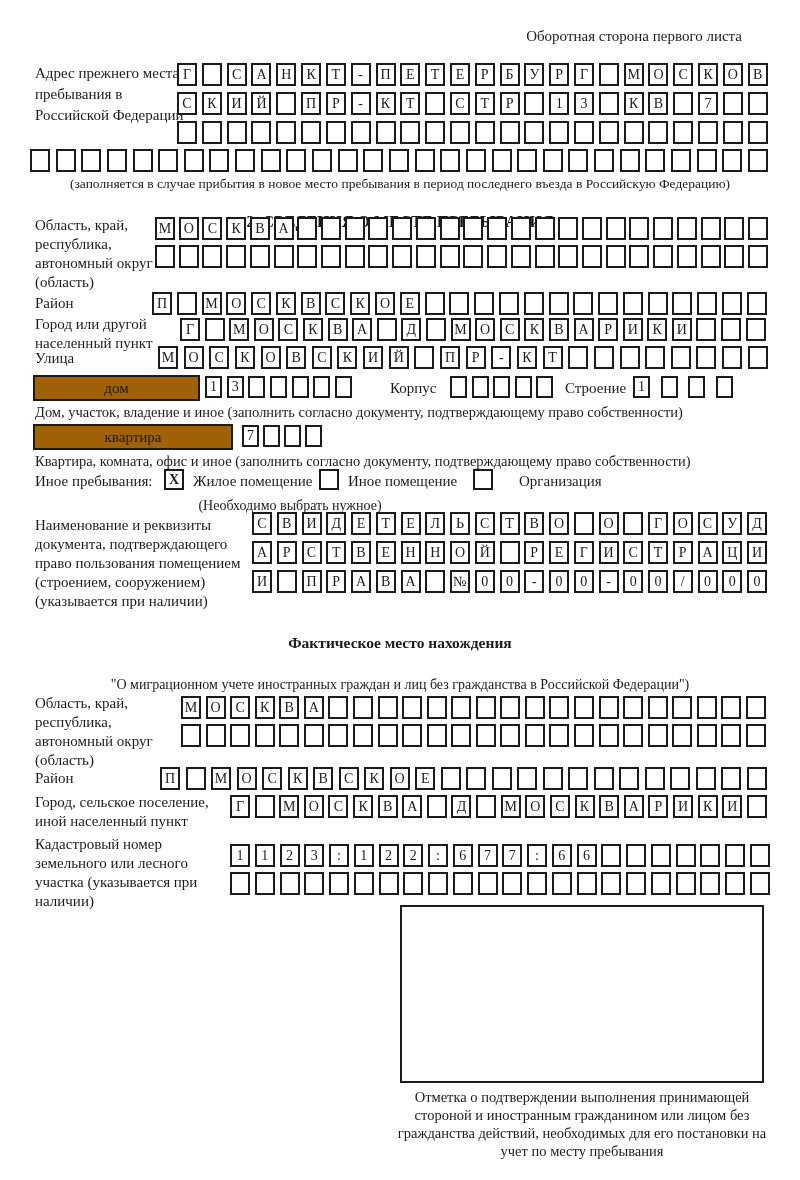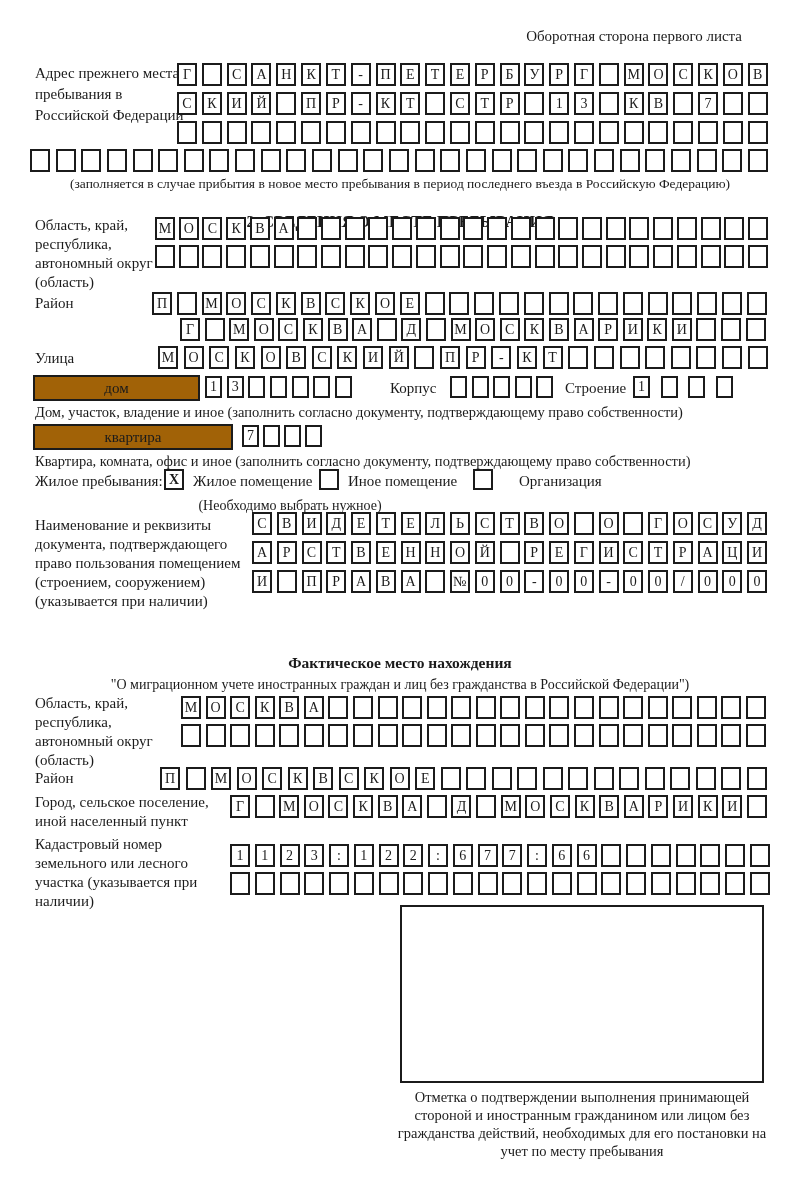--- a/index.html
+++ b/index.html
@@ -226,20 +226,21 @@
       <span class="cell"></span>
       <span class="cell"></span>
       <span class="cell"></span>
       <span class="cell"></span>
       <span class="cell"></span>
       <span class="cell"></span>
       <span class="cell"></span>
       <span class="cell"></span>
     </div>
 
+  <div class="abs lab-tight" style="left:35px;top:315px;width:142px;">Город или другой населенный пункт</div>
   <div class="boxrow" style="left:180px;top:318px;width:586px;">
       <span class="cell">Г</span>
       <span class="cell"></span>
       <span class="cell">М</span>
       <span class="cell">О</span>
       <span class="cell">С</span>
       <span class="cell">К</span>
       <span class="cell">В</span>
       <span class="cell">А</span>
       <span class="cell"></span>
@@ -317,21 +318,21 @@
 
   <div class="abs wbox" style="left:33px;top:424px;width:200px;height:26px;">квартира</div>
   <div class="boxrow small" style="left:242px;top:425px;width:80px;">
       <span class="cell">7</span>
       <span class="cell"></span>
       <span class="cell"></span>
       <span class="cell"></span>
     </div>
   <div class="abs note" style="left:35px;top:453px;font-size:14.5px;">Квартира, комната, офис и иное (заполнить согласно документу, подтверждающему право собственности)</div>
 
-  <div class="abs label" style="left:35px;top:471px;">Жилое пребывания:</div>
+  <div class="abs label" style="left:35px;top:471px;">Иное пребывания:</div>
   <div class="abs chk" style="left:164px;top:469px;">X</div>
   <div class="abs label" style="left:193px;top:471px;">Жилое помещение</div>
   <div class="abs chk" style="left:319px;top:469px;"></div>
   <div class="abs label" style="left:348px;top:471px;">Иное помещение</div>
   <div class="abs chk" style="left:473px;top:469px;"></div>
   <div class="abs label" style="left:519px;top:471px;">Организация</div>
   <div class="abs note" style="left:160px;top:497px;width:260px;text-align:center;font-size:14px;">(Необходимо выбрать нужное)</div>
 
   <div class="abs lab-tight" style="left:35px;top:516px;width:215px;">Наименование и реквизиты документа, подтверждающего право пользования помещением (строением, сооружением) (указывается при наличии)</div>
   <div class="boxrow" style="left:252px;top:512px;width:515px;">
@@ -397,21 +398,21 @@
       <span class="cell">0</span>
       <span class="cell">-</span>
       <span class="cell">0</span>
       <span class="cell">0</span>
       <span class="cell">/</span>
       <span class="cell">0</span>
       <span class="cell">0</span>
       <span class="cell">0</span>
     </div>
 
-  <div class="abs subtitle center" style="top:654px;">Фактическое место нахождения</div>
+  <div class="abs subtitle center" style="top:634px;">Фактическое место нахождения</div>
   <div class="abs note center" style="top:676px;font-size:14px;">"О миграционном учете иностранных граждан и лиц без гражданства в Российской Федерации")</div>
 
   <div class="abs lab-tight" style="left:35px;top:694px;width:150px;">Область, край, республика, автономный округ (область)</div>
   <div class="boxrow" style="left:181px;top:696px;width:585px;">
       <span class="cell">М</span>
       <span class="cell">О</span>
       <span class="cell">С</span>
       <span class="cell">К</span>
       <span class="cell">В</span>
       <span class="cell">А</span>

